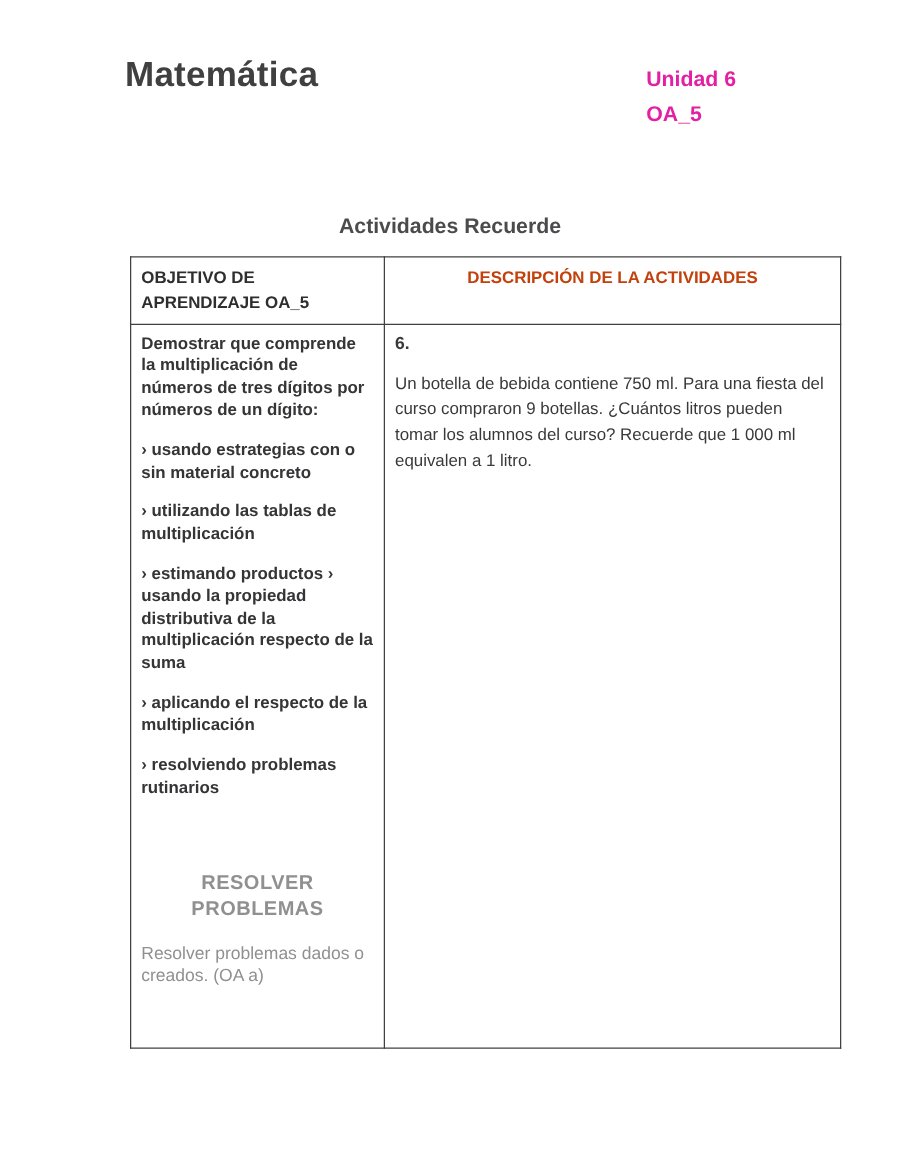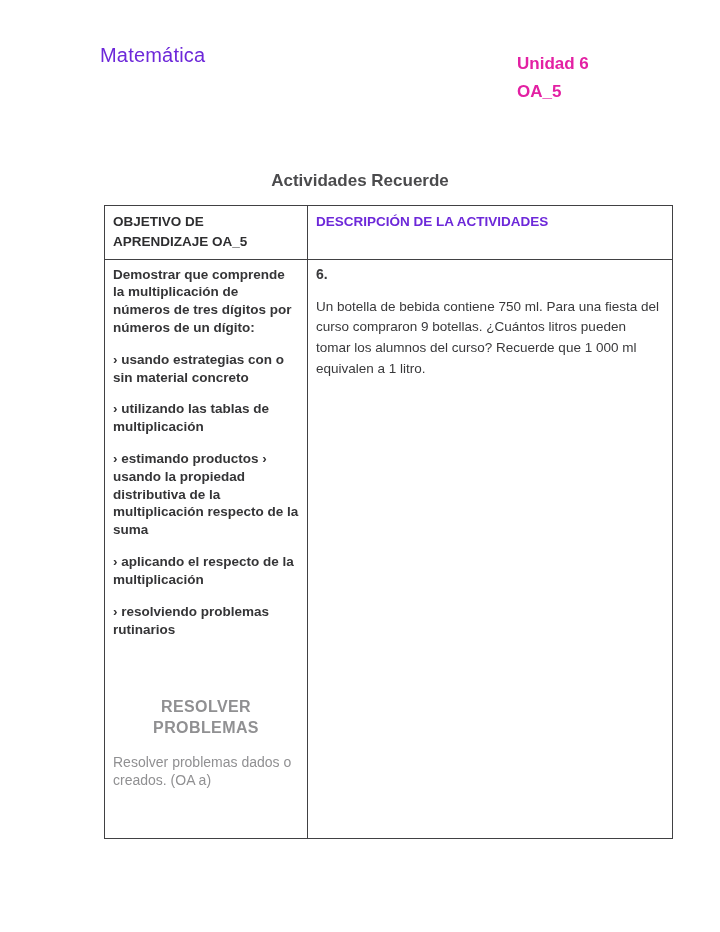--- a/index.html
+++ b/index.html
@@ -17,23 +17,23 @@
   }
 
   
   .doc-header {
     position: absolute;
     left: 100px;
     top: 44px;
     right: 100px;
   }
   .doc-title {
-    font-size: 20px;
-    font-weight: normal;
-    color: #6d28d9;
+    font-size: 28px;
+    font-weight: bold;
+    color: #404040;
     line-height: 1.15;
     letter-spacing: 0.2px;
   }
   .doc-subtitle {
     font-size: 22px;
     font-weight: bold;
     color: #58585A;
     line-height: 1.2;
     margin-top: 4px;
   }
@@ -83,24 +83,24 @@
 
   th.obj-header {
     text-align: left;
     font-size: 13.5px;
     font-weight: bold;
     color: #2E2E30;
     line-height: 1.5;
     height: 38px;
   }
   th.desc-header {
-    text-align: left;
+    text-align: center;
     font-size: 13.5px;
     font-weight: bold;
-    color: #6d28d9;
+    color: #c2410c;
     line-height: 1.5;
   }
 
   td.obj-cell {
     height: 566px;
     font-size: 13.5px;
     font-weight: bold;
     color: #353537;
     line-height: 1.32;
   }

